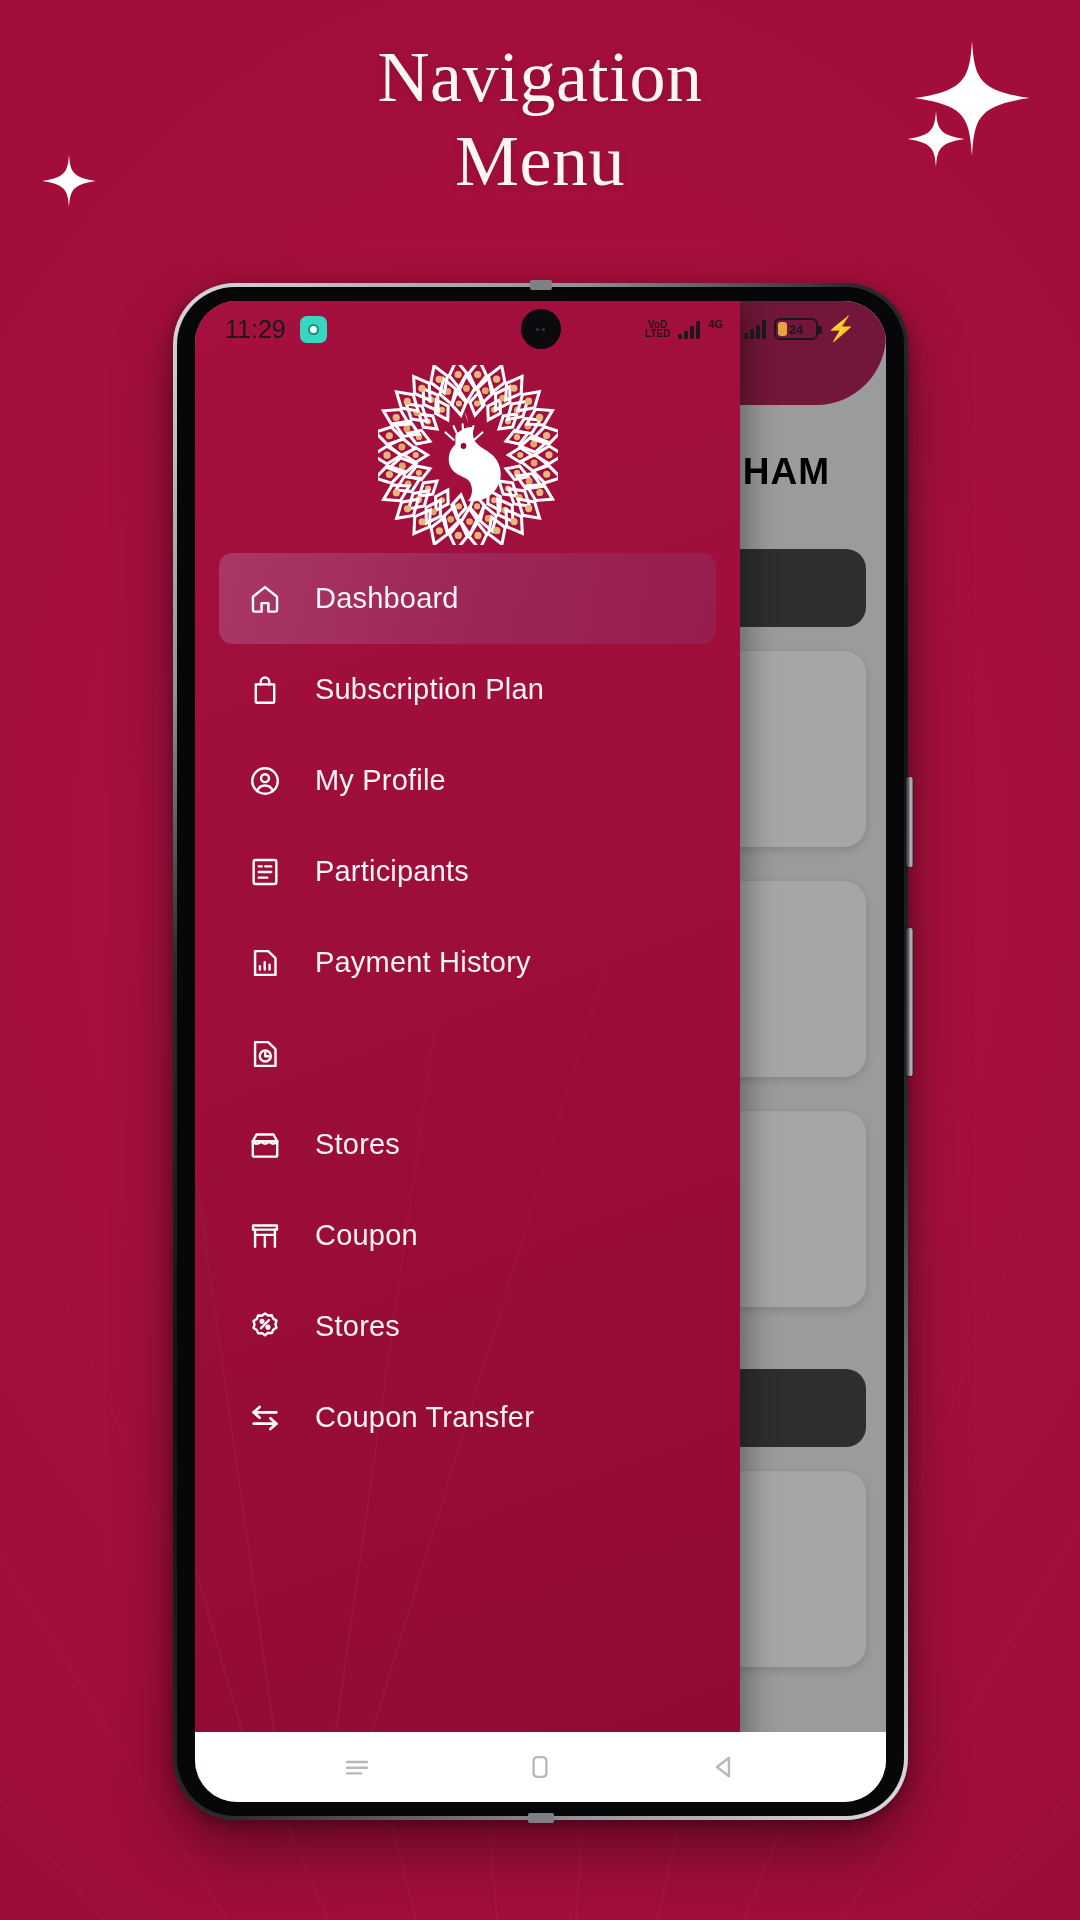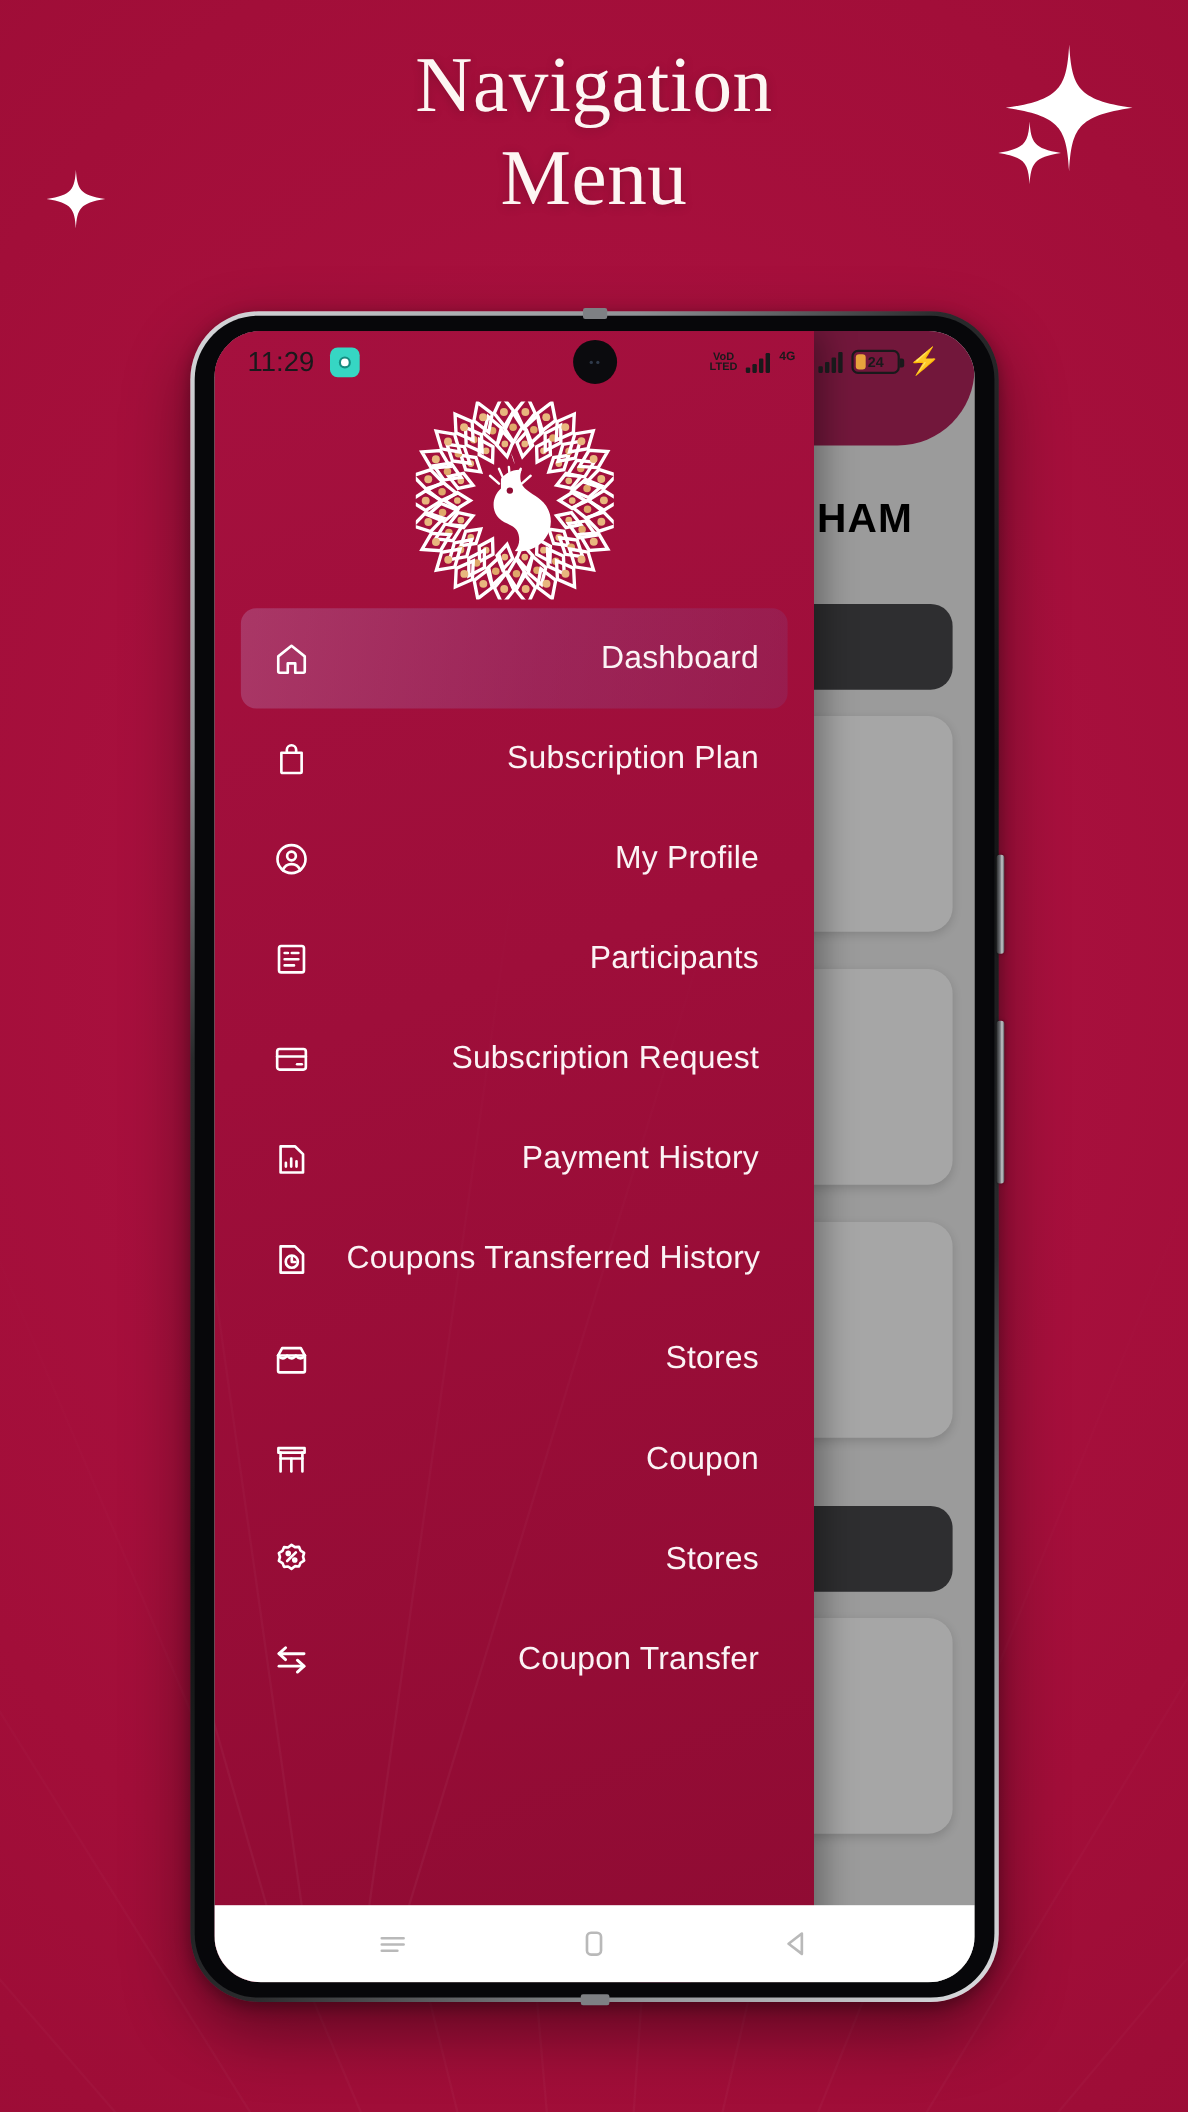--- a/index.html
+++ b/index.html
@@ -207,21 +207,20 @@
     position:absolute; left:0; right:0; top:252px; bottom:0;
     padding:0 24px;
   }
   .menu-item{
     height:91px;
     display:flex; align-items:center;
     gap:30px;
     padding:0 26px;
     border-radius:14px;
     cursor:pointer;
-    justify-content:space-between;
   }
   .menu-item.active{
     background:linear-gradient(100deg, rgba(180,110,160,.42) 0%, rgba(150,70,130,.40) 55%, rgba(135,60,120,.30) 100%);
   }
   .menu-item .mi-icon{
     width:40px;height:40px;
     display:flex;align-items:center;justify-content:center;
     flex:0 0 40px;
   }
   .menu-item .mi-icon svg{ display:block; }
@@ -536,50 +535,39 @@
         <div class="menu-item">
           <span class="mi-icon">
             <svg width="34" height="34" viewBox="0 0 24 24" fill="none" stroke="#fff" stroke-width="1.7" stroke-linecap="round" stroke-linejoin="round">
               <rect x="4" y="3.5" width="16" height="17" rx="1.4"></rect>
               <path d="M7.6 8h2.1M12.2 8h4.2M7.6 12h8.8M7.6 16h6"></path>
             </svg>
           </span>
           <span class="mi-label">Participants</span>
         </div>
 
-        <div class="menu-item">
-          <span class="mi-icon">
-            <svg width="34" height="34" viewBox="0 0 24 24" fill="none" stroke="#fff" stroke-width="1.7" stroke-linecap="round" stroke-linejoin="round">
-              <rect x="2.8" y="5.4" width="18.4" height="13.2" rx="1.6"></rect>
-              <path d="M2.8 10.2h18.4"></path>
-              <path d="M15.6 15.2h3"></path>
-            </svg>
-          </span>
-          <span class="mi-label">Subscription Request</span>
-        </div>
 
         <div class="menu-item">
           <span class="mi-icon">
             <svg width="34" height="34" viewBox="0 0 24 24" fill="none" stroke="#fff" stroke-width="1.7" stroke-linecap="round" stroke-linejoin="round">
               <path d="M5 3.6h9.2L19.4 8.6V20.4H5z"></path>
               <path d="M8.4 16.6v-2.4M11.8 16.6v-5.2M15.2 16.6v-3.4"></path>
             </svg>
           </span>
           <span class="mi-label">Payment History</span>
         </div>
 
         <div class="menu-item">
           <span class="mi-icon">
             <svg width="34" height="34" viewBox="0 0 24 24" fill="none" stroke="#fff" stroke-width="1.7" stroke-linecap="round" stroke-linejoin="round">
               <path d="M5 3.6h9.2L19.4 8.6V20.4H5z"></path>
               <circle cx="12.2" cy="13.4" r="3.9"></circle>
               <path d="M12.2 11.1v2.5h2.3"></path>
             </svg>
           </span>
-          <span class="mi-label">Coupons Transferred History</span>
         </div>
 
         <div class="menu-item">
           <span class="mi-icon">
             <svg width="34" height="34" viewBox="0 0 24 24" fill="none" stroke="#fff" stroke-width="1.7" stroke-linecap="round" stroke-linejoin="round">
               <path d="M3.4 9.4h17.2v9.8a1 1 0 0 1-1 1H4.4a1 1 0 0 1-1-1z"></path>
               <path d="M3.4 9.4 6 4.6h12l2.6 4.8"></path>
               <path d="M3.4 9.4c1.8 2.4 4.2 2.4 5.8 0 1.7 2.4 4 2.4 5.6 0 1.8 2.4 4.1 2.4 5.8 0"></path>
             </svg>
           </span>

